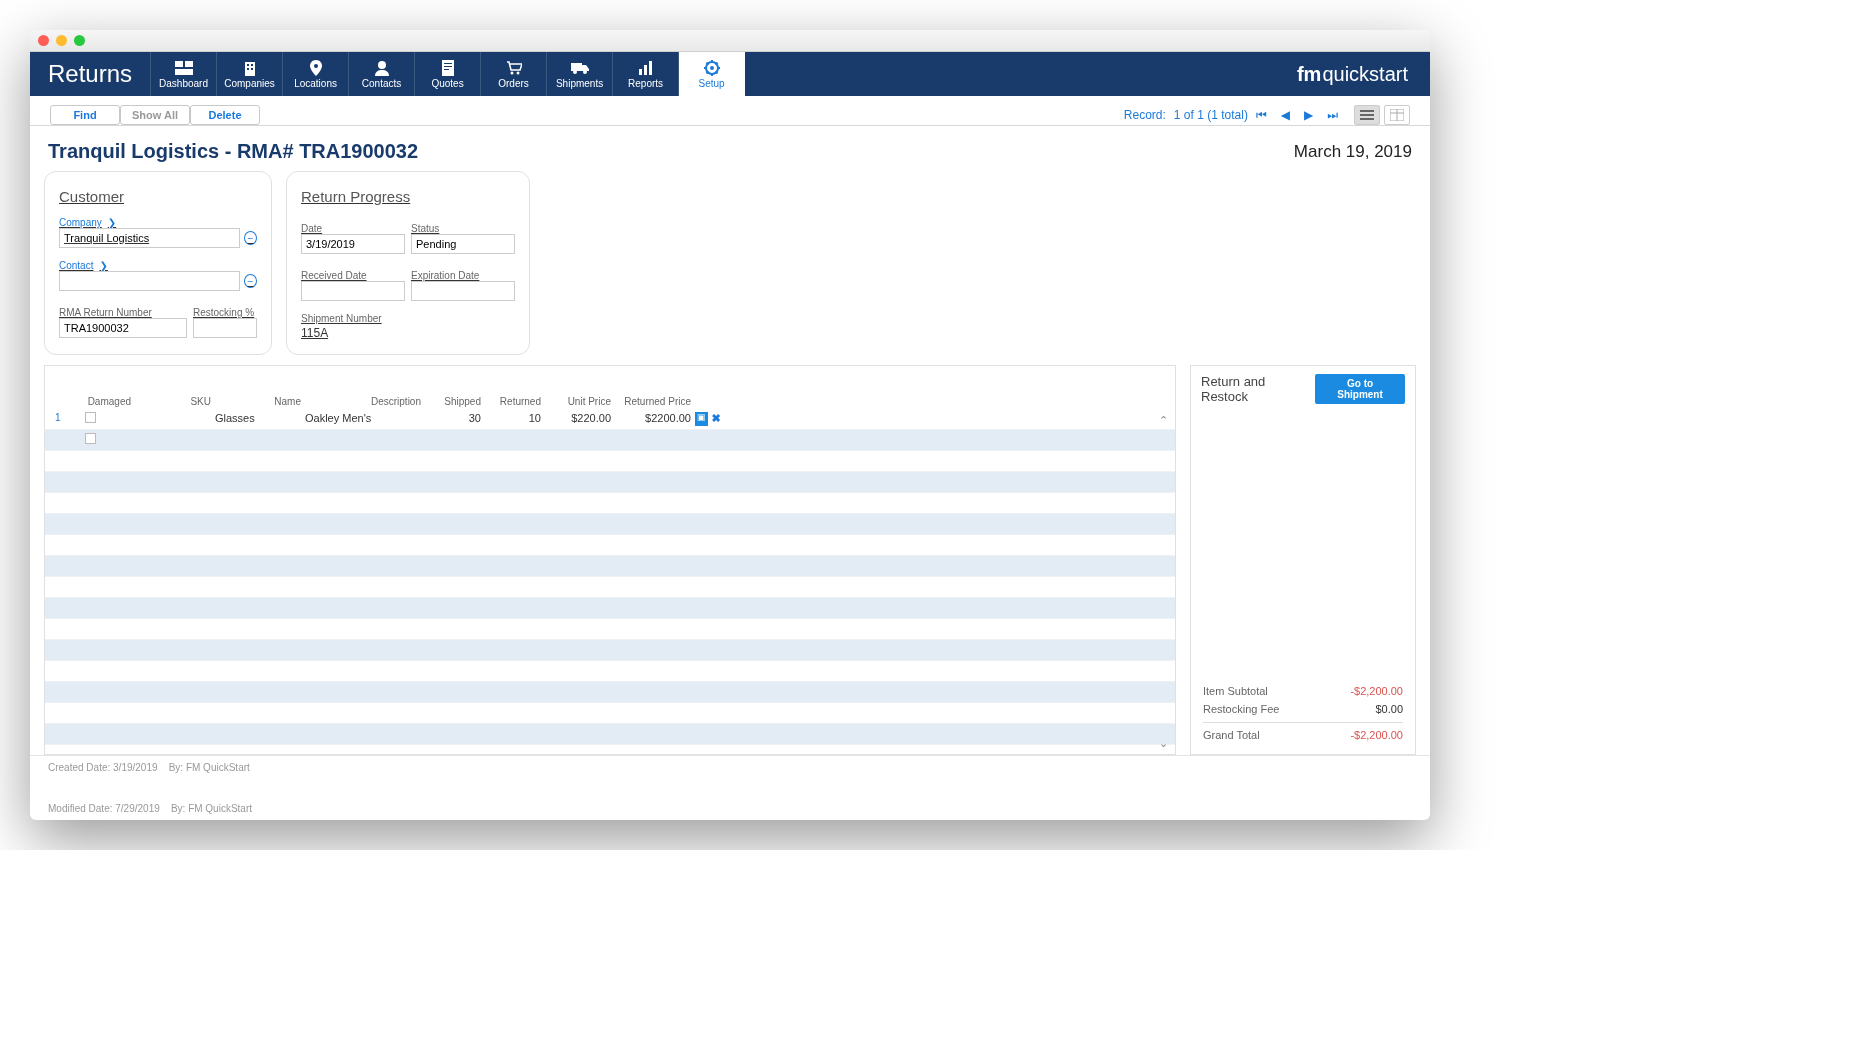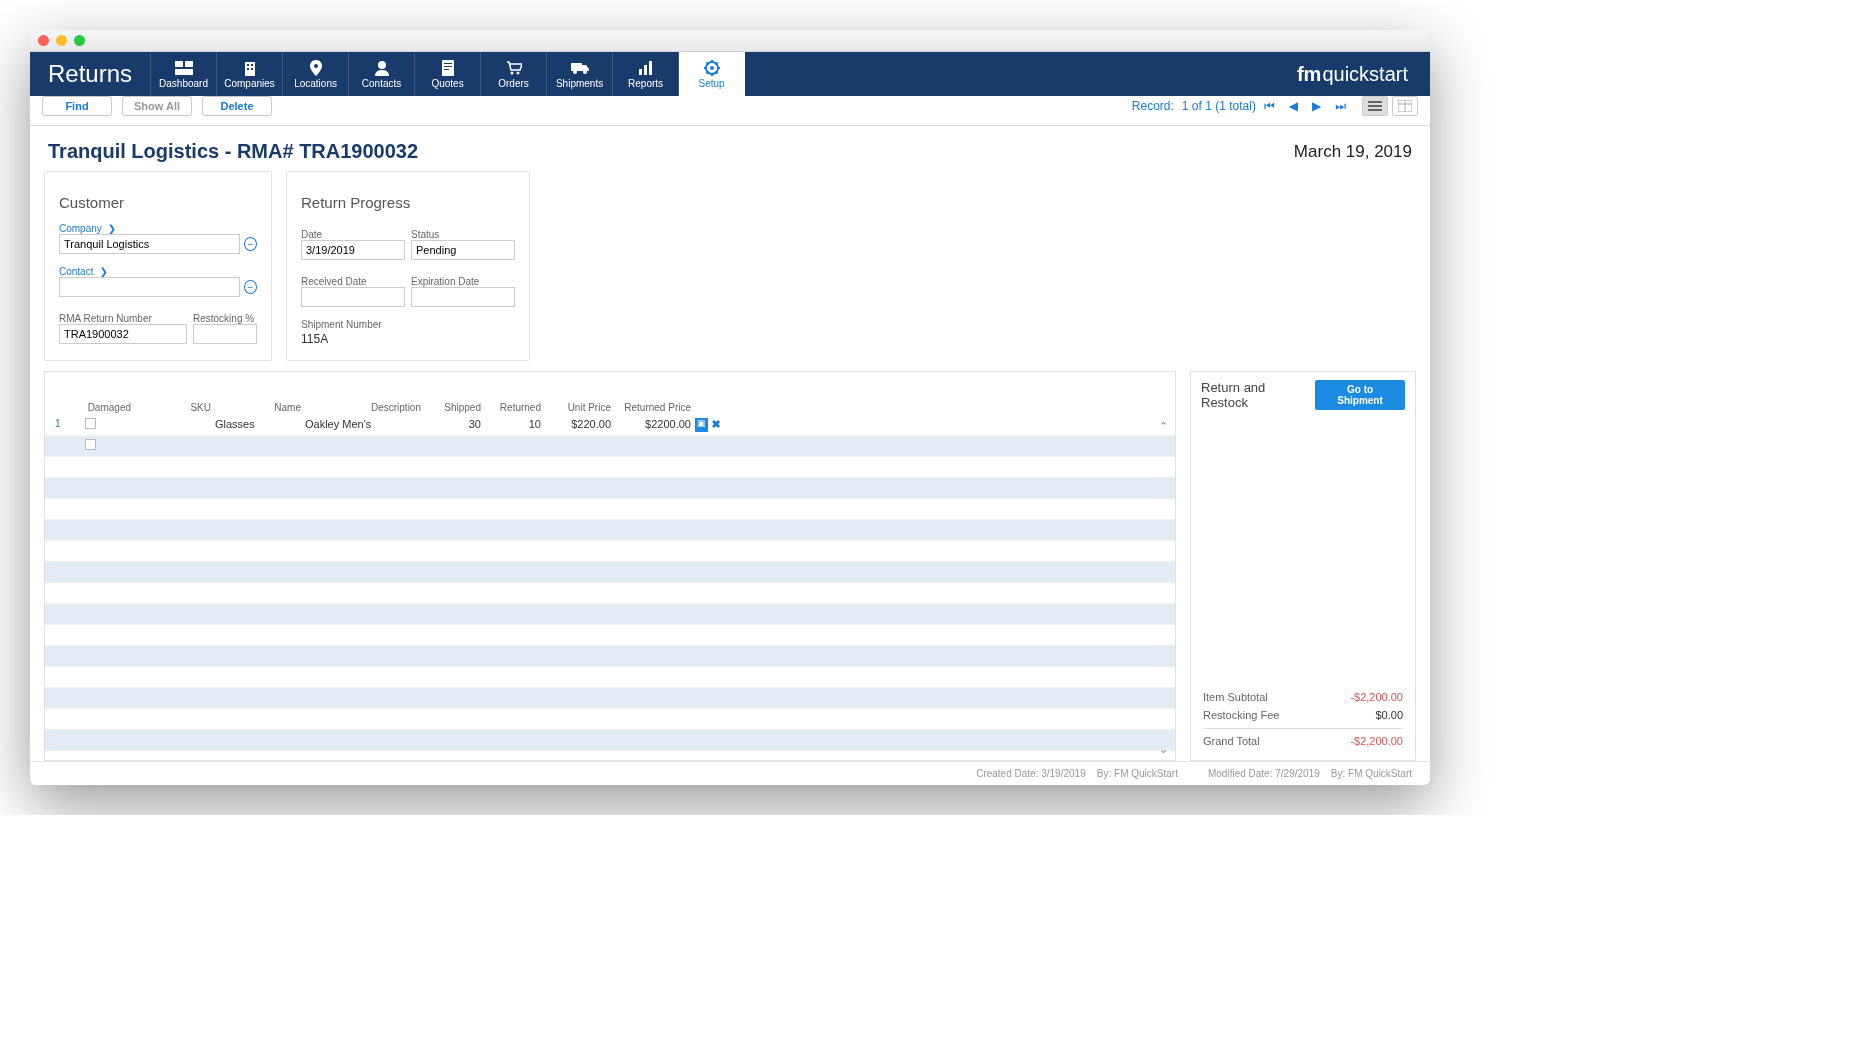--- a/index.html
+++ b/index.html
@@ -63,23 +63,22 @@
 .brand-right {
   margin-left: auto;
   padding: 0 22px;
   display: flex; align-items: center;
   font-size: 20px; font-weight: 300;
 }
 .brand-right b { font-weight: 700; margin-right: 1px; }
 .toolbar {
   height: 30px;
   border-bottom: 1px solid #d8d8d8;
-  display: flex; align-items: flex-start;
-  padding: 0 12px;
-  gap: 10px;
+  display: flex; align-items: flex-end;
+  padding: 0 20px;
 }
 .tbtn {
   min-width: 70px; height: 20px;
   border: 1px solid #c8c8c8; border-radius: 3px;
   background: #fff;
   font-size: 11px; font-weight: 600;
   color: #1a7ad9;
   cursor: pointer;
 }
 .tbtn.muted { color: #999; }
@@ -98,23 +97,24 @@
   padding: 14px 18px 8px;
 }
 .page-title { font-size: 20px; font-weight: 700; color: #193b6b; }
 .page-date { font-size: 17px; color: #222; }
 .panels {
   display: flex; gap: 14px;
   padding: 0 14px 10px;
 }
 .panel {
   border: 1px solid #e0e0e0;
-  border-radius: 2px;
-  padding: 22px 14px 14px;
+  border-radius: 12px;
+  padding: 16px 14px 14px;
   background: #fff;
+  text-decoration: underline;
 }
 .panel.customer { width: 228px; }
 .panel.progress { width: 244px; }
 .panel-title { font-size: 15px; color: #555; font-weight: 400; margin-bottom: 6px; }
 .flabel { font-size: 10px; color: #666; margin-top: 12px; display:block; }
 .flabel.link { color: #1a7ad9; cursor: pointer; }
 .flabel .chev { margin-left: 6px; color: #1a7ad9; }
 .finput {
   width: 100%; height: 20px;
   border: 1px solid #ccc; background: #fff;
@@ -189,21 +189,21 @@
   font-size: 11px;
 }
 .tot-row { display: flex; justify-content: space-between; padding: 3px 0; }
 .tot-row .lbl { color: #666; }
 .tot-row .neg { color: #d9534f; }
 .tot-row.grand { border-top: 1px solid #ddd; margin-top: 4px; padding-top: 6px; }
 .footer {
   border-top: 1px solid #e4e4e4;
   padding: 6px 18px;
   display: flex; gap: 30px; justify-content: flex-end;
-  font-size: 10px; color: #999;
+  font-size: 10px; color: #999; flex-direction: column;
 }
 .chkbox { width:11px; height:11px; border:1px solid #bbb; background:#fff; display:inline-block; }
 </style>
 </head>
 <body>
 
 <div class="window">
 
   <div class="titlebar">
     <div class="traffic-lights">

